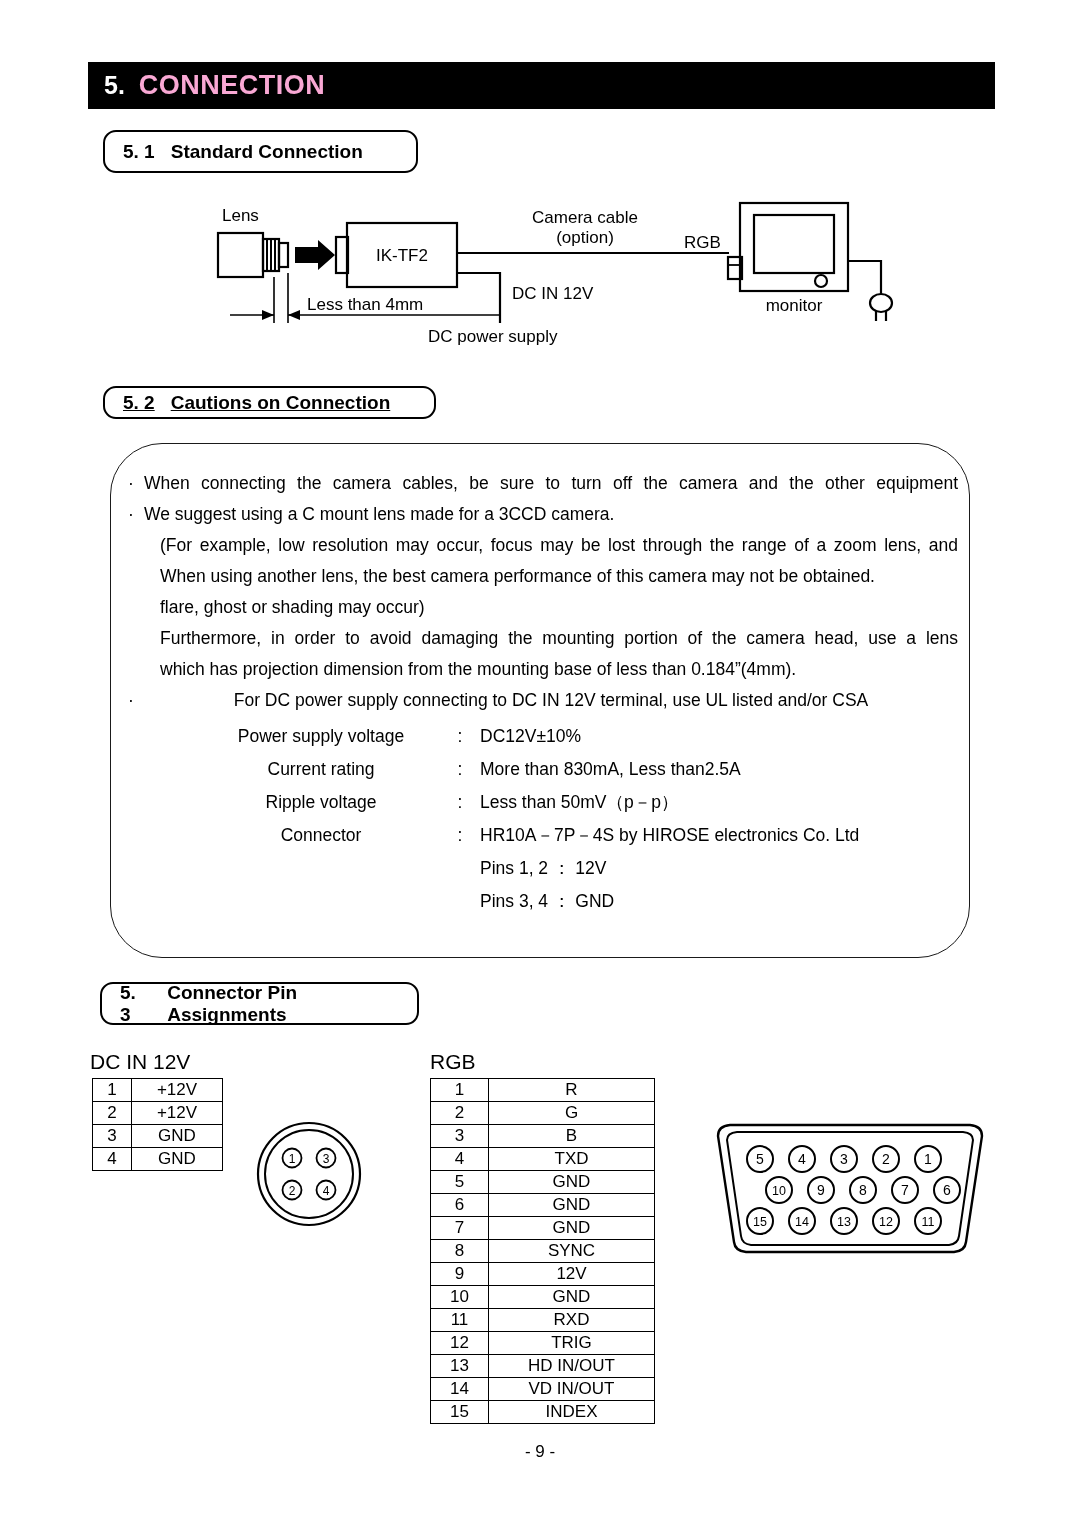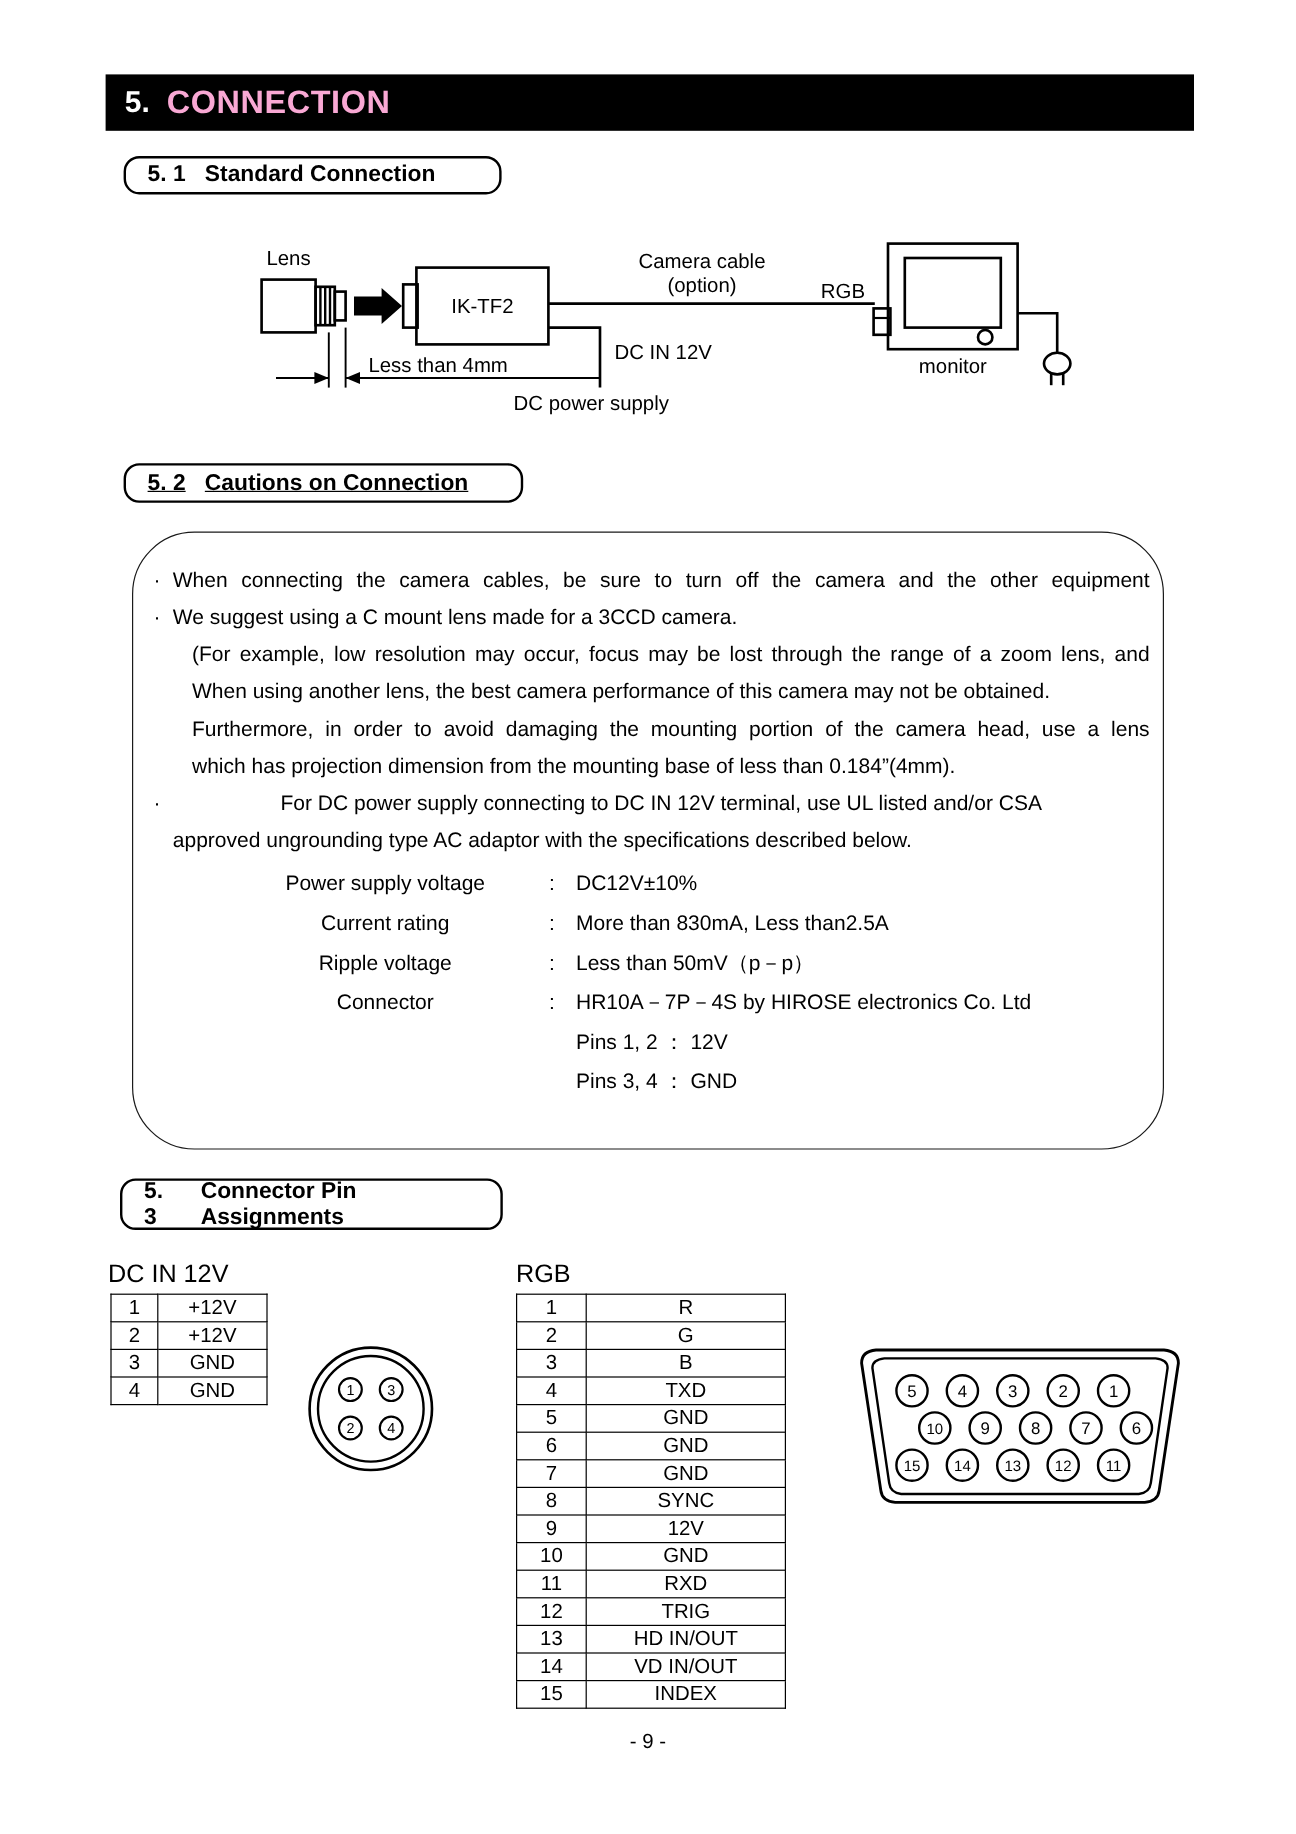--- a/index.html
+++ b/index.html
@@ -56,21 +56,21 @@
     font-size: 19px;
     font-weight: bold;
     margin-left: 18px;
   }
   .section-pill .s-title {
     font-size: 19px;
     font-weight: bold;
     margin-left: 16px;
   }
 
-  #sec-51 { left: 103px; top: 130px; width: 315px; height: 32px; text-align: right; }
+  #sec-51 { left: 103px; top: 130px; width: 315px; height: 43px; text-align: right; }
   #sec-52 { left: 103px; top: 386px; width: 333px; height: 33px; text-decoration: underline; }
   #sec-53 { left: 100px; top: 982px; width: 319px; height: 43px; }
 
   
   #diagram {
     position: absolute;
     left: 200px;
     top: 195px;
     width: 720px;
     height: 160px;
@@ -283,30 +283,30 @@
       <span class="c-line justify" style="display:block;">When connecting the camera cables, be sure to turn off the camera and the other equipment</span>
     </span>
   </div>
 
   <div class="bullet-row">
     <span class="bullet">·</span>
     <span class="bullet-body">
       <span class="c-line" style="display:block;">We suggest using a C mount lens made for a 3CCD camera.</span>
       <span class="c-line indent-1 justify" style="display:block;">(For example, low resolution may occur, focus may be lost through the range of a zoom lens, and</span>
       <span class="c-line indent-1" style="display:block;">When using another lens, the best camera performance of this camera may not be obtained.</span>
+      <span class="c-line indent-1" style="display:block;">flare, ghost or shading may occur)</span>
       <span class="c-line indent-1 justify" style="display:block;">Furthermore, in order to avoid damaging the mounting portion of the camera head, use a lens</span>
       <span class="c-line indent-1" style="display:block;">which has projection dimension from the mounting base of less than 0.184”(4mm).</span>
     </span>
   </div>
 
   <div class="bullet-row">
     <span class="bullet">·</span>
     <span class="bullet-body">
       <span class="c-line" style="display:block;text-align:center;">For DC power supply connecting to DC IN 12V terminal, use UL listed and/or CSA</span>
-      <span class="c-line" style="display:block;">approved ungrounding type AC adaptor with the specifications described below.</span>
     </span>
   </div>
 
   <table class="spec-table">
     <tbody>
         <tr>
           <td class="label">Power supply voltage</td>
           <td class="colon">:</td>
           <td class="value">DC12V±10%</td>
         </tr>

